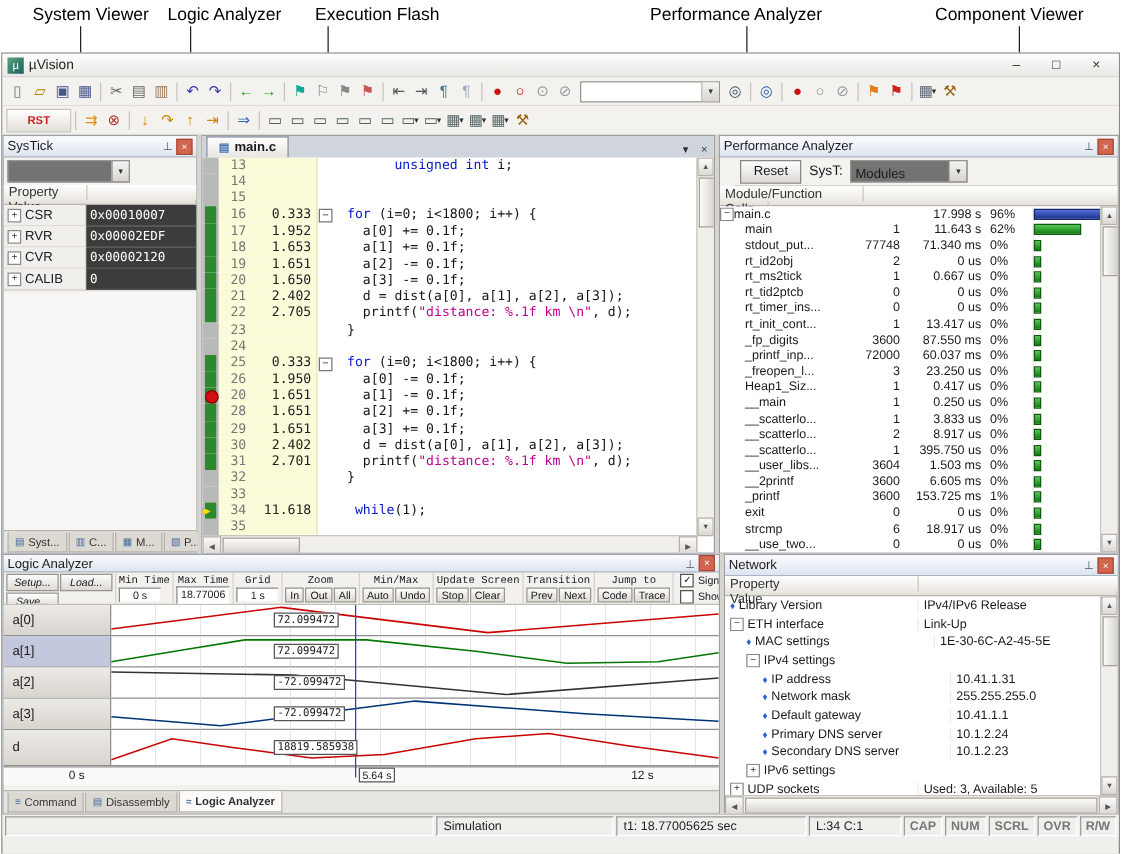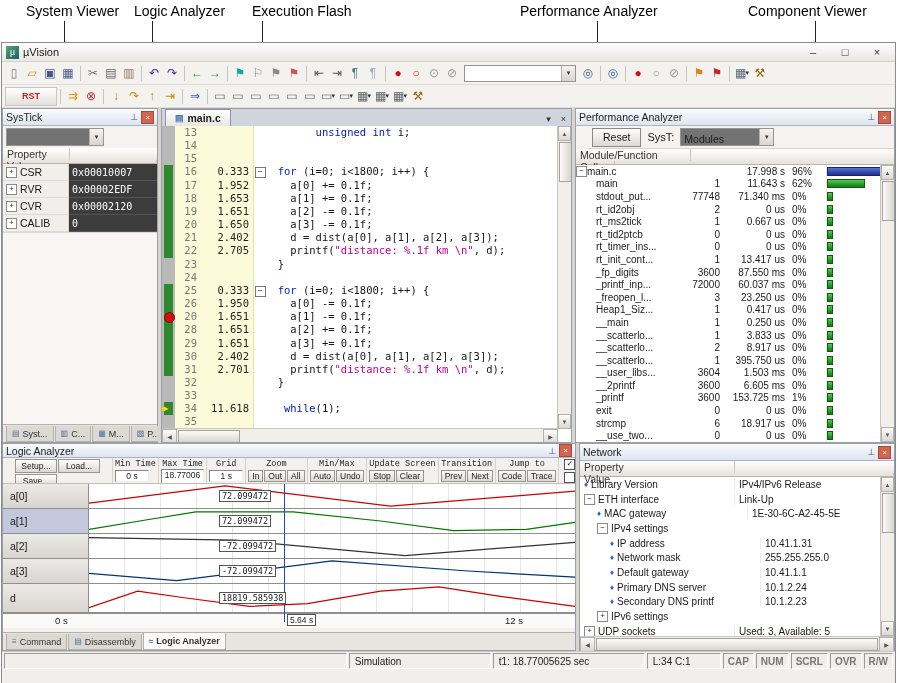--- a/index.html
+++ b/index.html
@@ -90,21 +90,21 @@
   .p-calls{width:34px;flex:0 0 34px;text-align:right;padding-right:3px;overflow:hidden;}
   .p-time{width:62px;flex:0 0 62px;text-align:right;padding-right:5px;}
   .p-pct{width:34px;flex:0 0 34px;padding-left:2px;}
   .p-bar{flex:1;height:100%;display:flex;align-items:center;border-left:1px solid #eceae6;}
   .bar{height:7px;}
   .bar.green{background:linear-gradient(#55c855,#127a12);border:1px solid #0d5c0d;}
   .bar.navy{background:linear-gradient(#5570d8,#1b2f8a);border:1px solid #16246b;}
   
   #logic{width:572px;background:#f2f1ee;border:1px solid #9aa0a8;display:flex;flex-direction:column;}
   .la-toolbar{height:30px;display:flex;border-bottom:1px solid #c2bfb9;overflow:hidden;align-items:stretch;}
-  .la-g1{display:grid;grid-template-columns:42px 42px;grid-auto-rows:14px;gap:1px;padding:1px 12px;}
+  .la-g1{display:grid;grid-template-columns:42px 42px;grid-auto-rows:14px;gap:1px;padding:1px 2px;font-style:italic;}
   .sbtn{border:1px solid #98958f;background:linear-gradient(#fdfdfc,#dcd9d3);font-size:8.5px;display:flex;align-items:center;justify-content:center;font-family:"Liberation Sans",sans-serif;padding:0 3px;}
   .la-grp{display:flex;flex-direction:column;border-left:1px solid #d5d2cc;padding:1px 2px;}
   .la-lbl{font-size:8.5px;text-align:center;color:#222;height:12px;white-space:nowrap;font-family:Liberation Mono, monospace;}
   .la-ctl{display:flex;gap:1px;flex:1;}
   .la-valbox{background:#fff;border:1px solid;border-color:#888 #eee #eee #888;font-size:8.5px;padding:0 3px;min-width:26px;text-align:center;display:flex;align-items:center;justify-content:center;}
   .la-checks{display:flex;flex-direction:column;justify-content:center;gap:2px;padding-left:5px;border-left:1px solid #d5d2cc;}
   .chk{display:flex;align-items:center;gap:3px;font-size:8.5px;white-space:nowrap;}
   .chkbox{width:9px;height:9px;border:1px solid #555;background:#fff;font-size:8px;line-height:8px;text-align:center;color:#111;}
   .la-body{flex:1;position:relative;background:#fff;}
   .la-row{display:flex;height:24px;border-bottom:1px solid #8f8f8f;}
@@ -1056,21 +1056,21 @@
               <div class="net-row">
                 <div class="net-name" style="padding-left: 4px;">
                   <span class="expander">−</span>
                   <span>ETH interface</span>
                 </div>
                 <div class="net-val">Link-Up</div>
               </div>
               <div class="net-row">
                 <div class="net-name" style="padding-left: 17px;">
                   <span class="diamond">♦</span>
-                  <span>MAC gateway</span>
+                  <span>MAC settings</span>
                 </div>
                 <div class="net-val">1E-30-6C-A2-45-5E</div>
               </div>
               <div class="net-row">
                 <div class="net-name" style="padding-left: 17px;">
                   <span class="expander">−</span>
                   <span>IPv4 settings</span>
                 </div>
                 <div class="net-val"></div>
               </div>
@@ -1098,21 +1098,21 @@
               <div class="net-row">
                 <div class="net-name" style="padding-left: 30px;">
                   <span class="diamond">♦</span>
                   <span>Primary DNS server</span>
                 </div>
                 <div class="net-val">10.1.2.24</div>
               </div>
               <div class="net-row">
                 <div class="net-name" style="padding-left: 30px;">
                   <span class="diamond">♦</span>
-                  <span>Secondary DNS printf</span>
+                  <span>Secondary DNS server</span>
                 </div>
                 <div class="net-val">10.1.2.23</div>
               </div>
               <div class="net-row">
                 <div class="net-name" style="padding-left: 17px;">
                   <span class="expander">+</span>
                   <span>IPv6 settings</span>
                 </div>
                 <div class="net-val"></div>
               </div>

